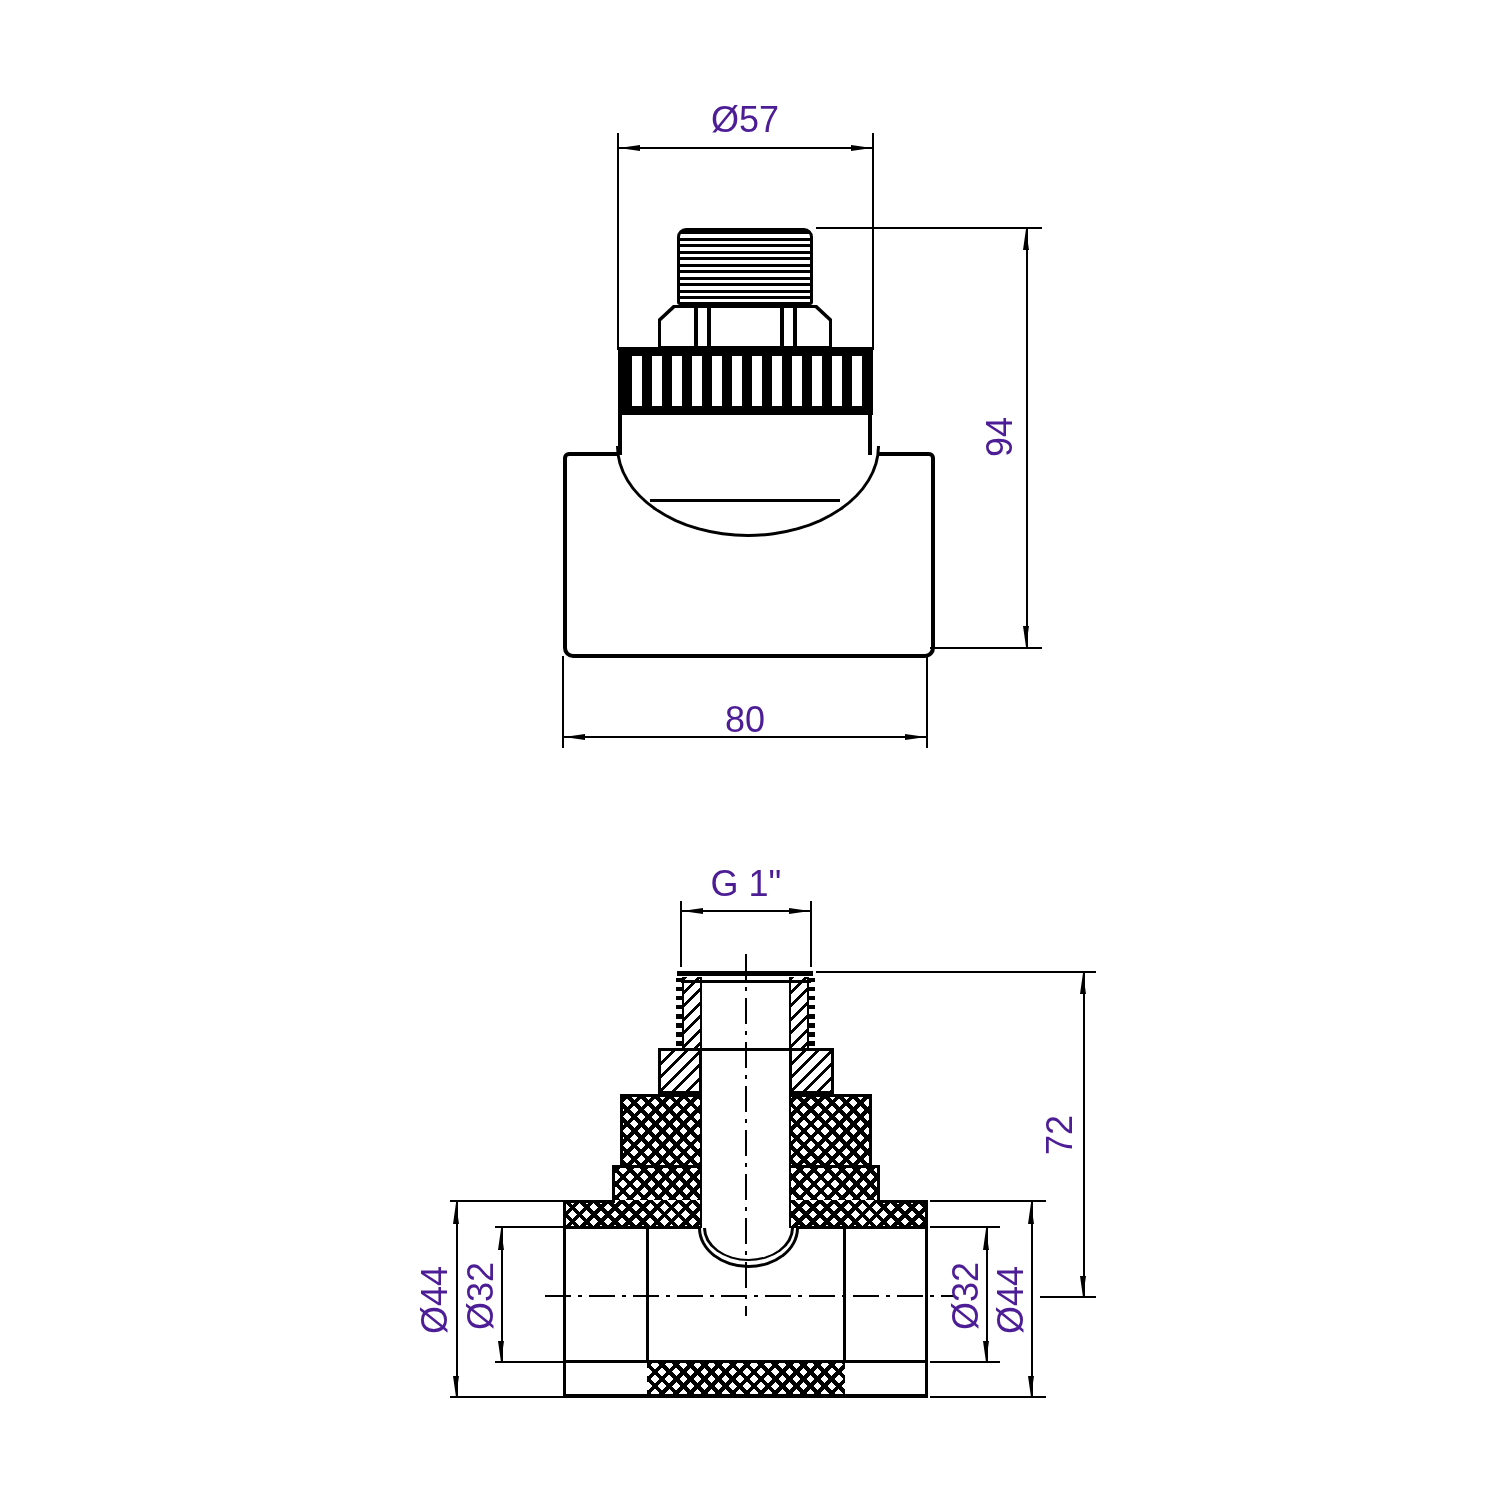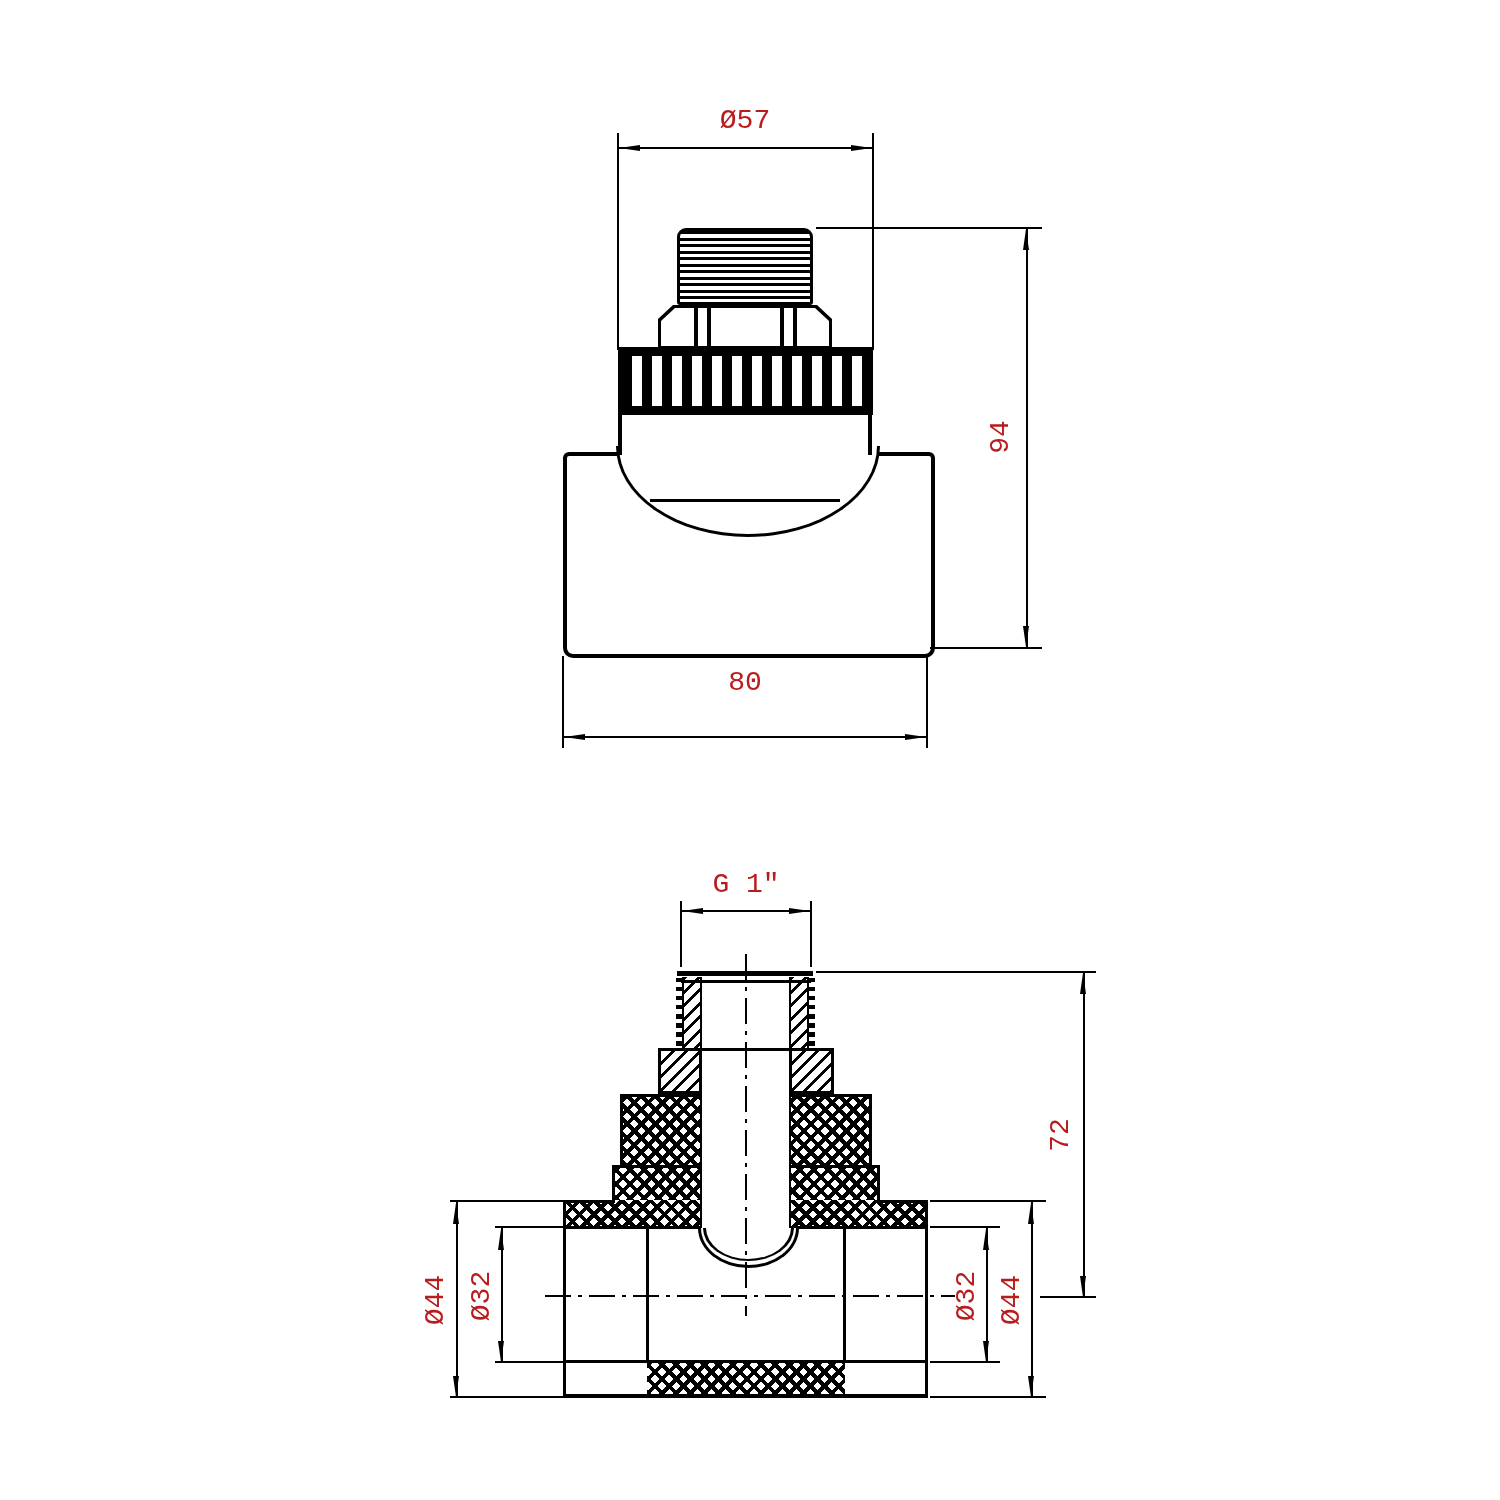--- a/index.html
+++ b/index.html
@@ -1,20 +1,20 @@
 <!DOCTYPE html>
 <html><head>
 <meta charset="utf-8">
 <style>
   html,body{margin:0;padding:0;background:#fff;}
   .canvas{position:relative;width:1500px;height:1500px;background:#fff;overflow:hidden;}
   .abs{position:absolute;}
   .ln{position:absolute;background:#000;}
   .white{background:#fff;}
-  .txt{position:absolute;font-family:Liberation Mono, monospace;font-size:28px;color:#b91c1c;
+  .txt{position:absolute;font-family:Liberation Sans, sans-serif;font-size:36px;color:#4c1d95;
        display:flex;align-items:center;justify-content:center;white-space:nowrap;}
   .rot{transform:rotate(-90deg);}
   
   .ar{position:absolute;width:0;height:0;border-style:solid;border-color:transparent;}
   .ar.l{border-width:3.5px 21px 3.5px 0;border-right-color:#000;}
   .ar.r{border-width:3.5px 0 3.5px 21px;border-left-color:#000;}
   .ar.u{border-width:0 3.5px 21px 3.5px;border-bottom-color:#000;}
   .ar.d{border-width:21px 3.5px 0 3.5px;border-top-color:#000;}
   
   .threadh{background:repeating-linear-gradient(180deg,#000 0 3px,#fff 3px 6.5px);}
@@ -68,21 +68,21 @@
     <div class="ln" style="left:1026px;top:228px;width:1.8px;height:420px;"></div>
     <div class="ar u" style="left:1023px;top:229px;"></div>
     <div class="ar d" style="left:1023px;top:626px;"></div>
     <div class="txt rot" style="left:970px;top:407px;width:60px;height:60px;">94</div>
 
     <div class="ln" style="left:562px;top:656px;width:1.8px;height:92px;"></div>
     <div class="ln" style="left:926px;top:656px;width:1.8px;height:92px;"></div>
     <div class="ln" style="left:563px;top:736px;width:364px;height:1.8px;"></div>
     <div class="ar l" style="left:564px;top:733.5px;"></div>
     <div class="ar r" style="left:905px;top:733.5px;"></div>
-    <div class="txt" style="left:645px;top:662px;width:200px;height:40px;">80</div>
+    <div class="txt" style="left:645px;top:700px;width:200px;height:40px;">80</div>
   </div>
 
   <div class="abs" style="left:0;top:0;width:0;height:0;">
 
     <div class="abs knurl" style="left:620px;top:1094px;width:252px;height:74px;border:3px solid #000;box-sizing:border-box;"></div>
     <div class="abs knurl" style="left:612px;top:1165px;width:268px;height:38px;border:3px solid #000;box-sizing:border-box;"></div>
 
     <div class="abs knurl" style="left:563px;top:1200px;width:365px;height:29px;"></div>
     <div class="ln" style="left:563px;top:1200px;width:52px;height:2.5px;"></div>
     <div class="ln" style="left:876px;top:1200px;width:52px;height:2.5px;"></div>

